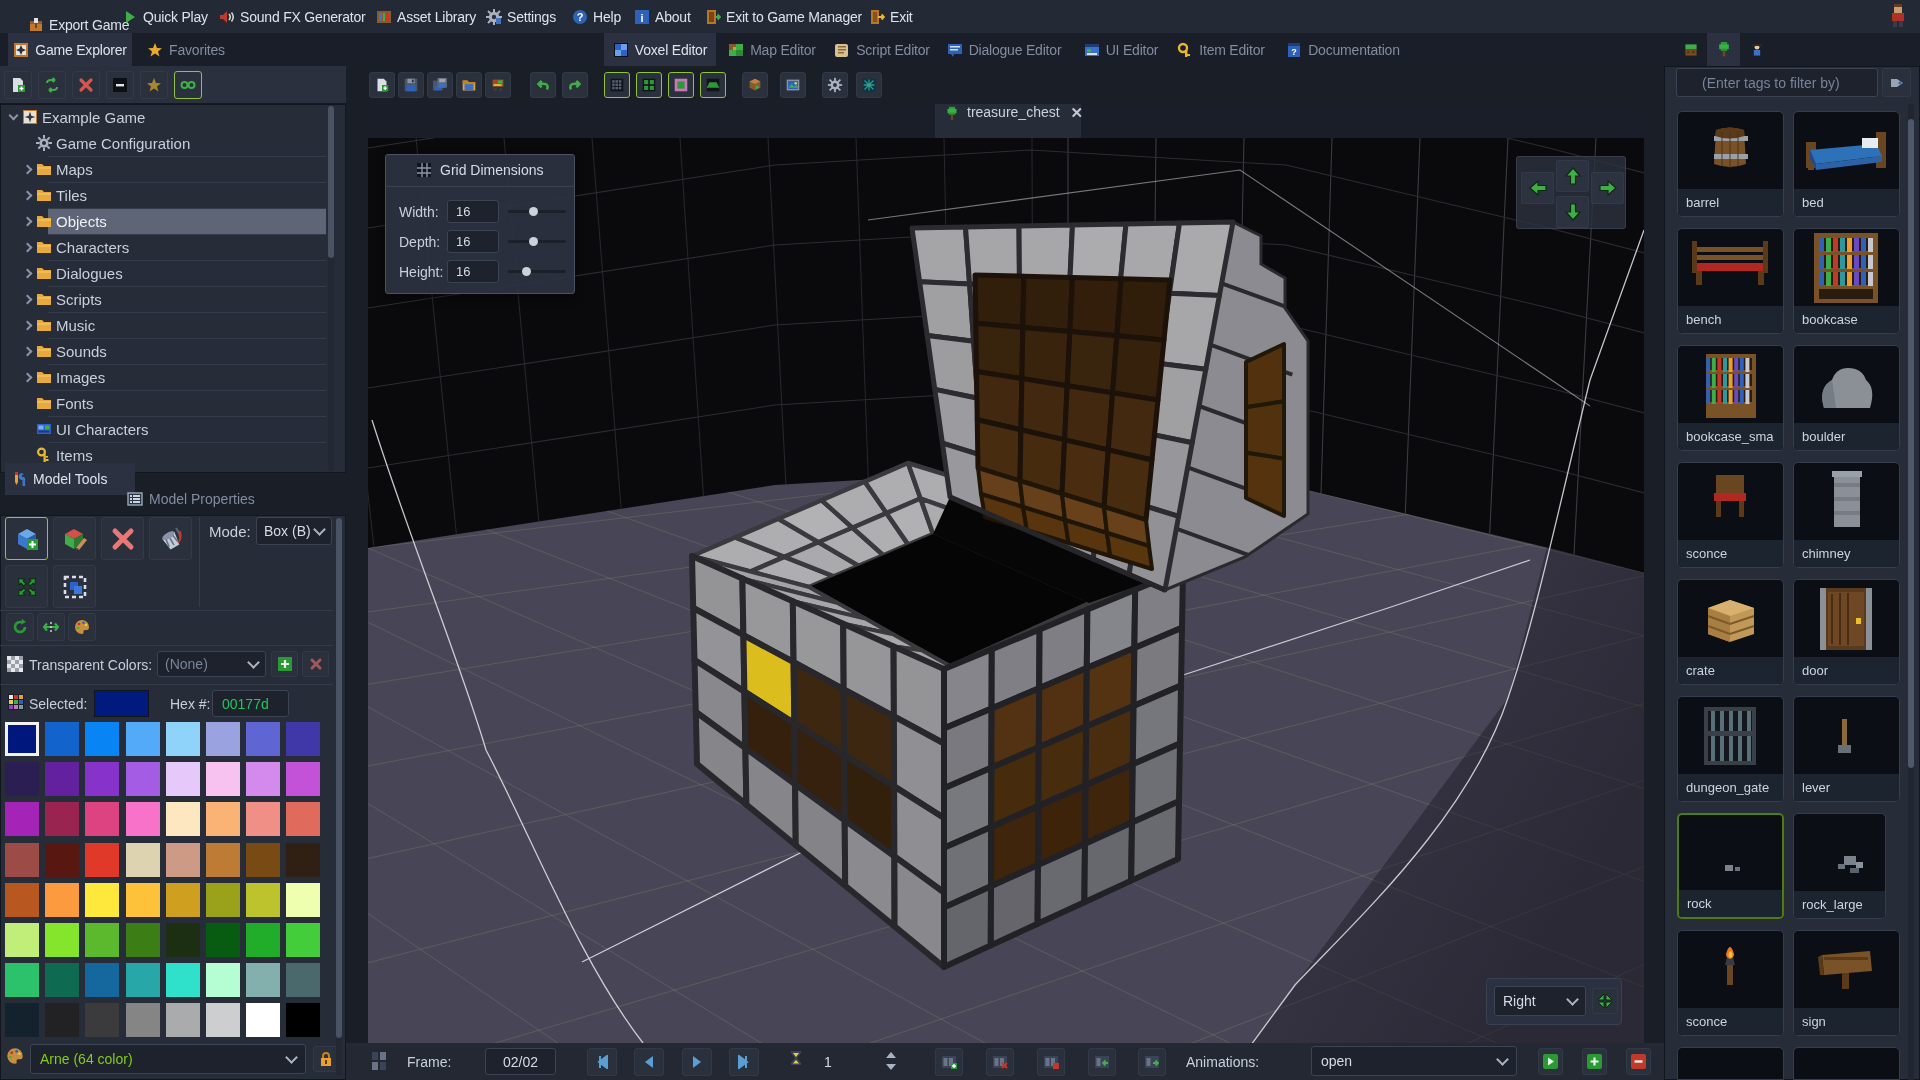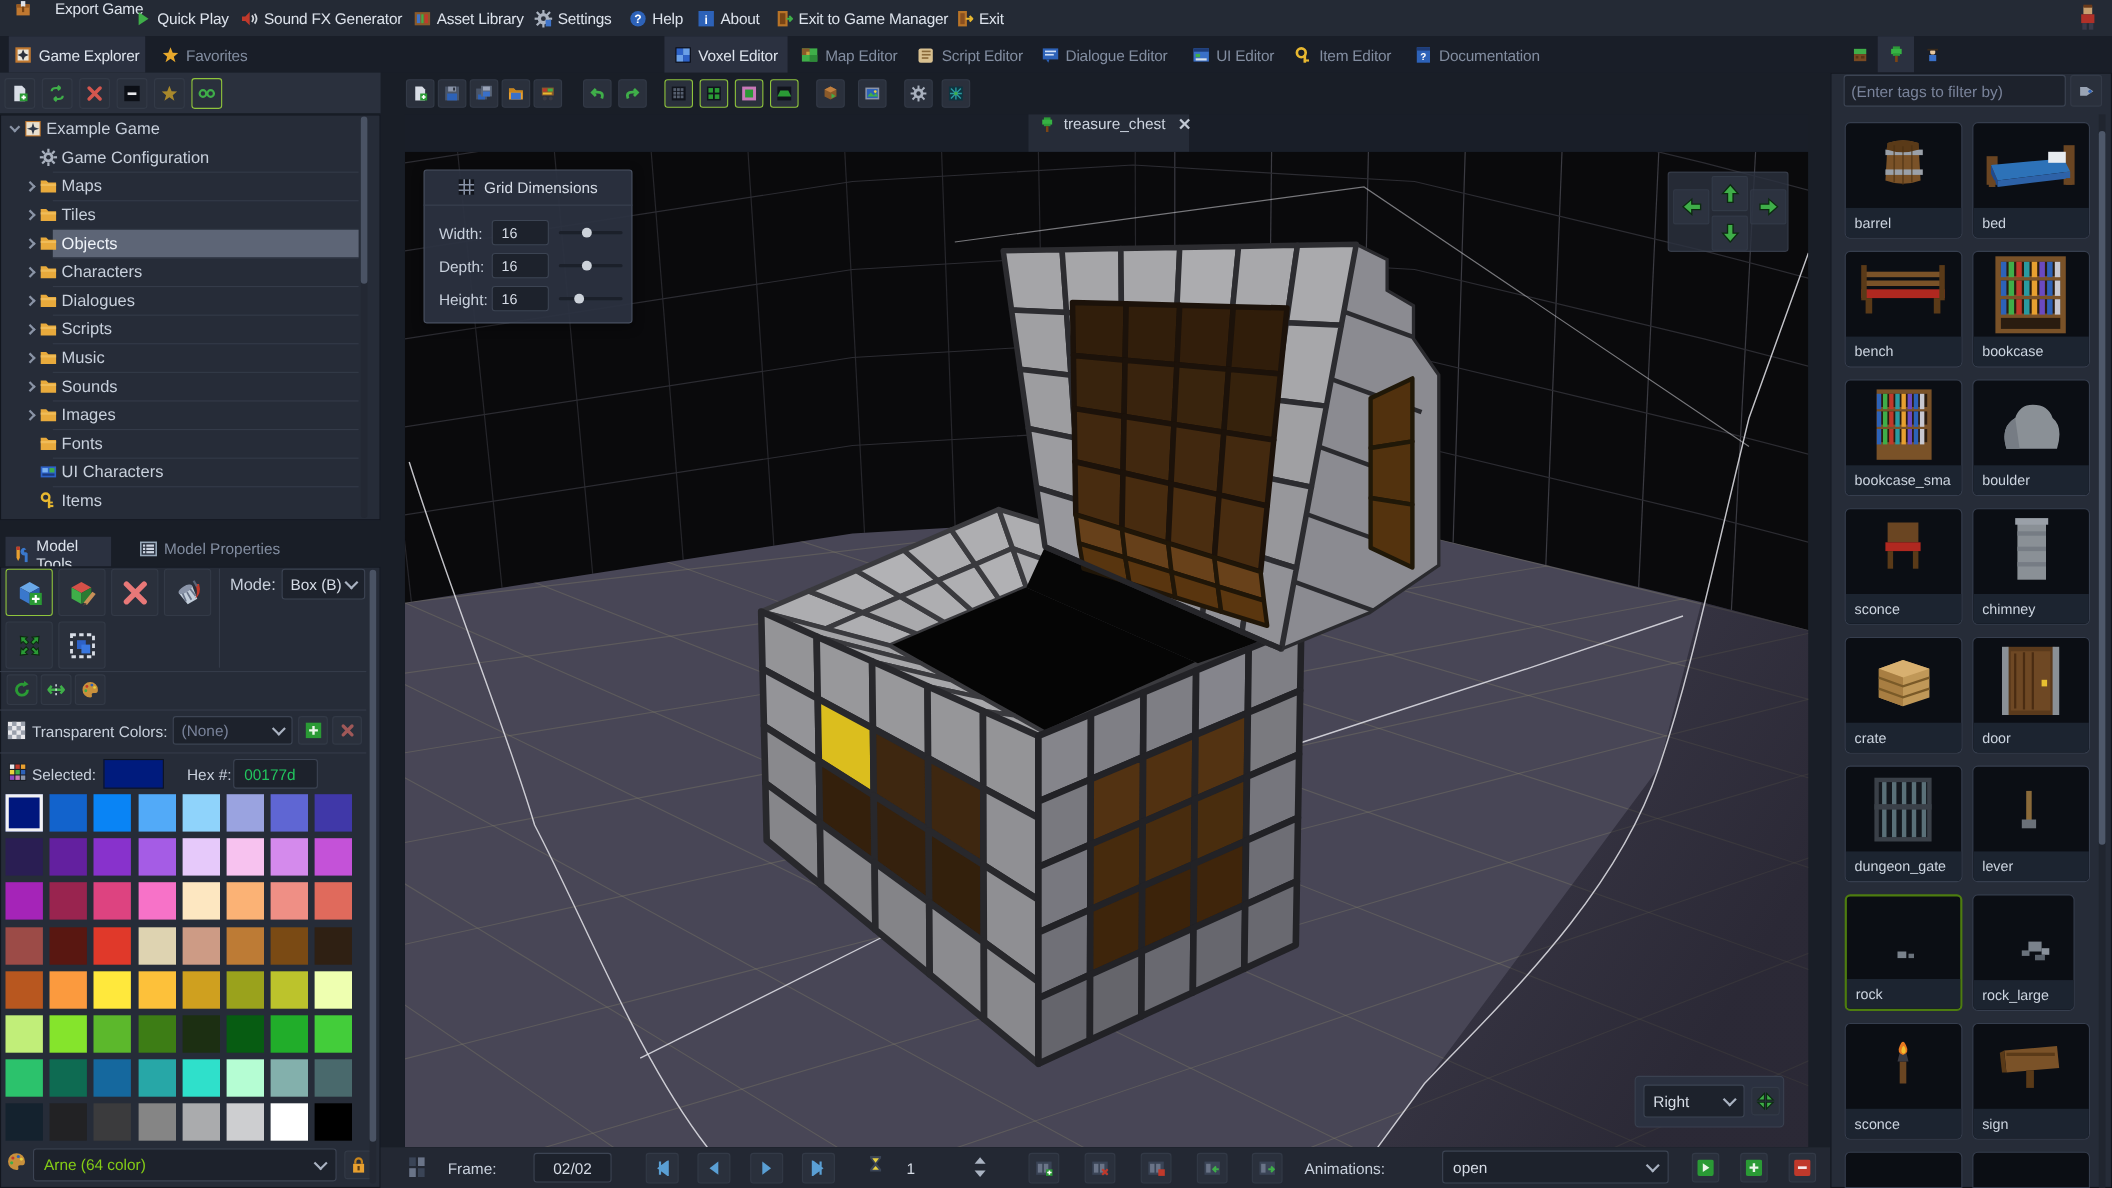--- a/index.html
+++ b/index.html
@@ -4,21 +4,21 @@
 html,body{width:1920px;height:1080px;overflow:hidden;background:#191e27;font-family:"Liberation Sans",sans-serif;-webkit-font-smoothing:antialiased}
 .ab{position:absolute}
 .txt{color:#dde3ec;font-size:14px;letter-spacing:-0.2px;white-space:nowrap}
 .btn{background:#2a303c;border:1px solid #333a47;border-radius:3px;display:flex;align-items:center;justify-content:center}
 .btng{border:1.5px solid #8fc43c}
 .inp{background:#1d222c;border:1px solid #3c4453;border-radius:3px;color:#d6dce6}
 .chev{width:9px;height:9px;border-right:2px solid #aab3c2;border-bottom:2px solid #aab3c2;transform:rotate(45deg);margin-top:-4px}
 svg{display:block}
 </style></head><body>
 <div class="ab" style="left:0;top:0;width:1920px;height:33px;background:#242a35"></div>
-<div class="ab" style="left:13px;top:0;height:33px;display:flex;align-items:flex-start;gap:21px">
+<div class="ab" style="left:28px;top:0;height:33px;display:flex;align-items:flex-end;gap:5px">
     <span style="display:inline-flex">
       <svg width="16" height="16" viewBox="0 0 16 16">
         <rect x="2" y="4" width="12" height="10" fill="#c07830"></rect>
         <rect x="2" y="4" width="12" height="3" fill="#9a5a20"></rect>
         <rect x="6" y="1" width="4" height="5" fill="#e0e4ea"></rect>
         <rect x="7" y="6" width="2" height="5" fill="#7a4515"></rect>
       </svg>
     </span>
     <span class="txt">Export Game</span>
   </div>
@@ -418,21 +418,21 @@
     <svg width="16" height="16" viewBox="0 0 16 16">
       <circle cx="5.5" cy="5" r="3.4" fill="none" stroke="#e8b830" stroke-width="2.2"></circle>
       <rect x="7.5" y="7" width="2.2" height="8" fill="#e8b830"></rect>
       <rect x="9.5" y="12" width="3" height="2" fill="#e8b830"></rect>
       <rect x="9.5" y="9" width="2.5" height="1.6" fill="#e8b830"></rect>
     </svg>
   </div>
 <div class="ab" style="left:56px;top:447px;color:#c8d0dc;font-size:15px;white-space:nowrap">Items</div>
 <div class="ab" style="left:328px;top:106px;width:6px;height:365px;background:#232833;border-radius:3px"></div>
 <div class="ab" style="left:328px;top:106px;width:6px;height:152px;background:#4a5364;border-radius:3px"></div>
-<div class="ab" style="left:5px;top:488px;width:96px;height:32px;background:#2b3140;display:flex;align-items:center;gap:5px;padding-left:7px">
+<div class="ab" style="left:5px;top:463px;width:130px;height:32px;background:#2b3140;display:flex;align-items:center;gap:5px;padding-left:7px">
     <span style="display:inline-flex">
       <svg width="16" height="16" viewBox="0 0 16 16">
         <path d="M3 1 h3 v10 l-1.5 3 l-1.5 -3 Z" fill="#e8a030"></path>
         <rect x="3" y="1" width="3" height="3" fill="#c0392b"></rect>
         <path d="M10 2 a3.5 3.5 0 1 0 3 5.5 l-1 -1.5 h-2 v-2 l2 -0.5 Z" fill="#3a78cc"></path>
         <rect x="10.5" y="7" width="2.6" height="8" fill="#3a78cc"></rect>
       </svg>
     </span>
     <span style="color:#dde3ec;font-size:14px">Model Tools</span>
   </div>
@@ -1220,21 +1220,21 @@
       <path d="M7.5 3.5 v8 M3.5 7.5 h8" stroke="#eaf5ea" stroke-width="2.2"></path>
     </svg>
   </div>
 <div class="ab btn" style="left:1626px;top:1048px;width:25px;height:27px">
     <svg width="15" height="15" viewBox="0 0 15 15">
       <rect width="15" height="15" rx="2" fill="#c0392b"></rect>
       <rect x="3.5" y="6.3" width="8" height="2.4" fill="#f5eaea"></rect>
     </svg>
   </div>
 <div class="ab" style="left:1664px;top:66px;width:256px;height:1014px;background:#262c38;border:1px solid #12161e"></div>
-<div class="ab inp" style="left:1676px;top:68px;width:202px;height:29px;display:flex;align-items:center;padding-left:6px">
+<div class="ab inp" style="left:1676px;top:68px;width:202px;height:29px;display:flex;align-items:center;padding-left:25px">
     <span style="color:#79839a;font-size:14px">(Enter tags to filter by)</span>
   </div>
 <div class="ab btn" style="left:1882px;top:68px;width:29px;height:29px">
     <svg width="16" height="16" viewBox="0 0 16 16">
       <path d="M2 4 h6 l6 4 l-6 4 h-6 Z" fill="#9aa4b4"></path>
       <circle cx="11" cy="8" r="1.5" fill="#2d62b8"></circle>
     </svg>
   </div>
 <div class="ab" style="left:1677px;top:111px;width:107px;height:106px;background:#0b0e14;border:1px solid #363e4e;border-radius:5px;overflow:hidden">
     <svg width="105" height="77" viewBox="0 0 105 77">

